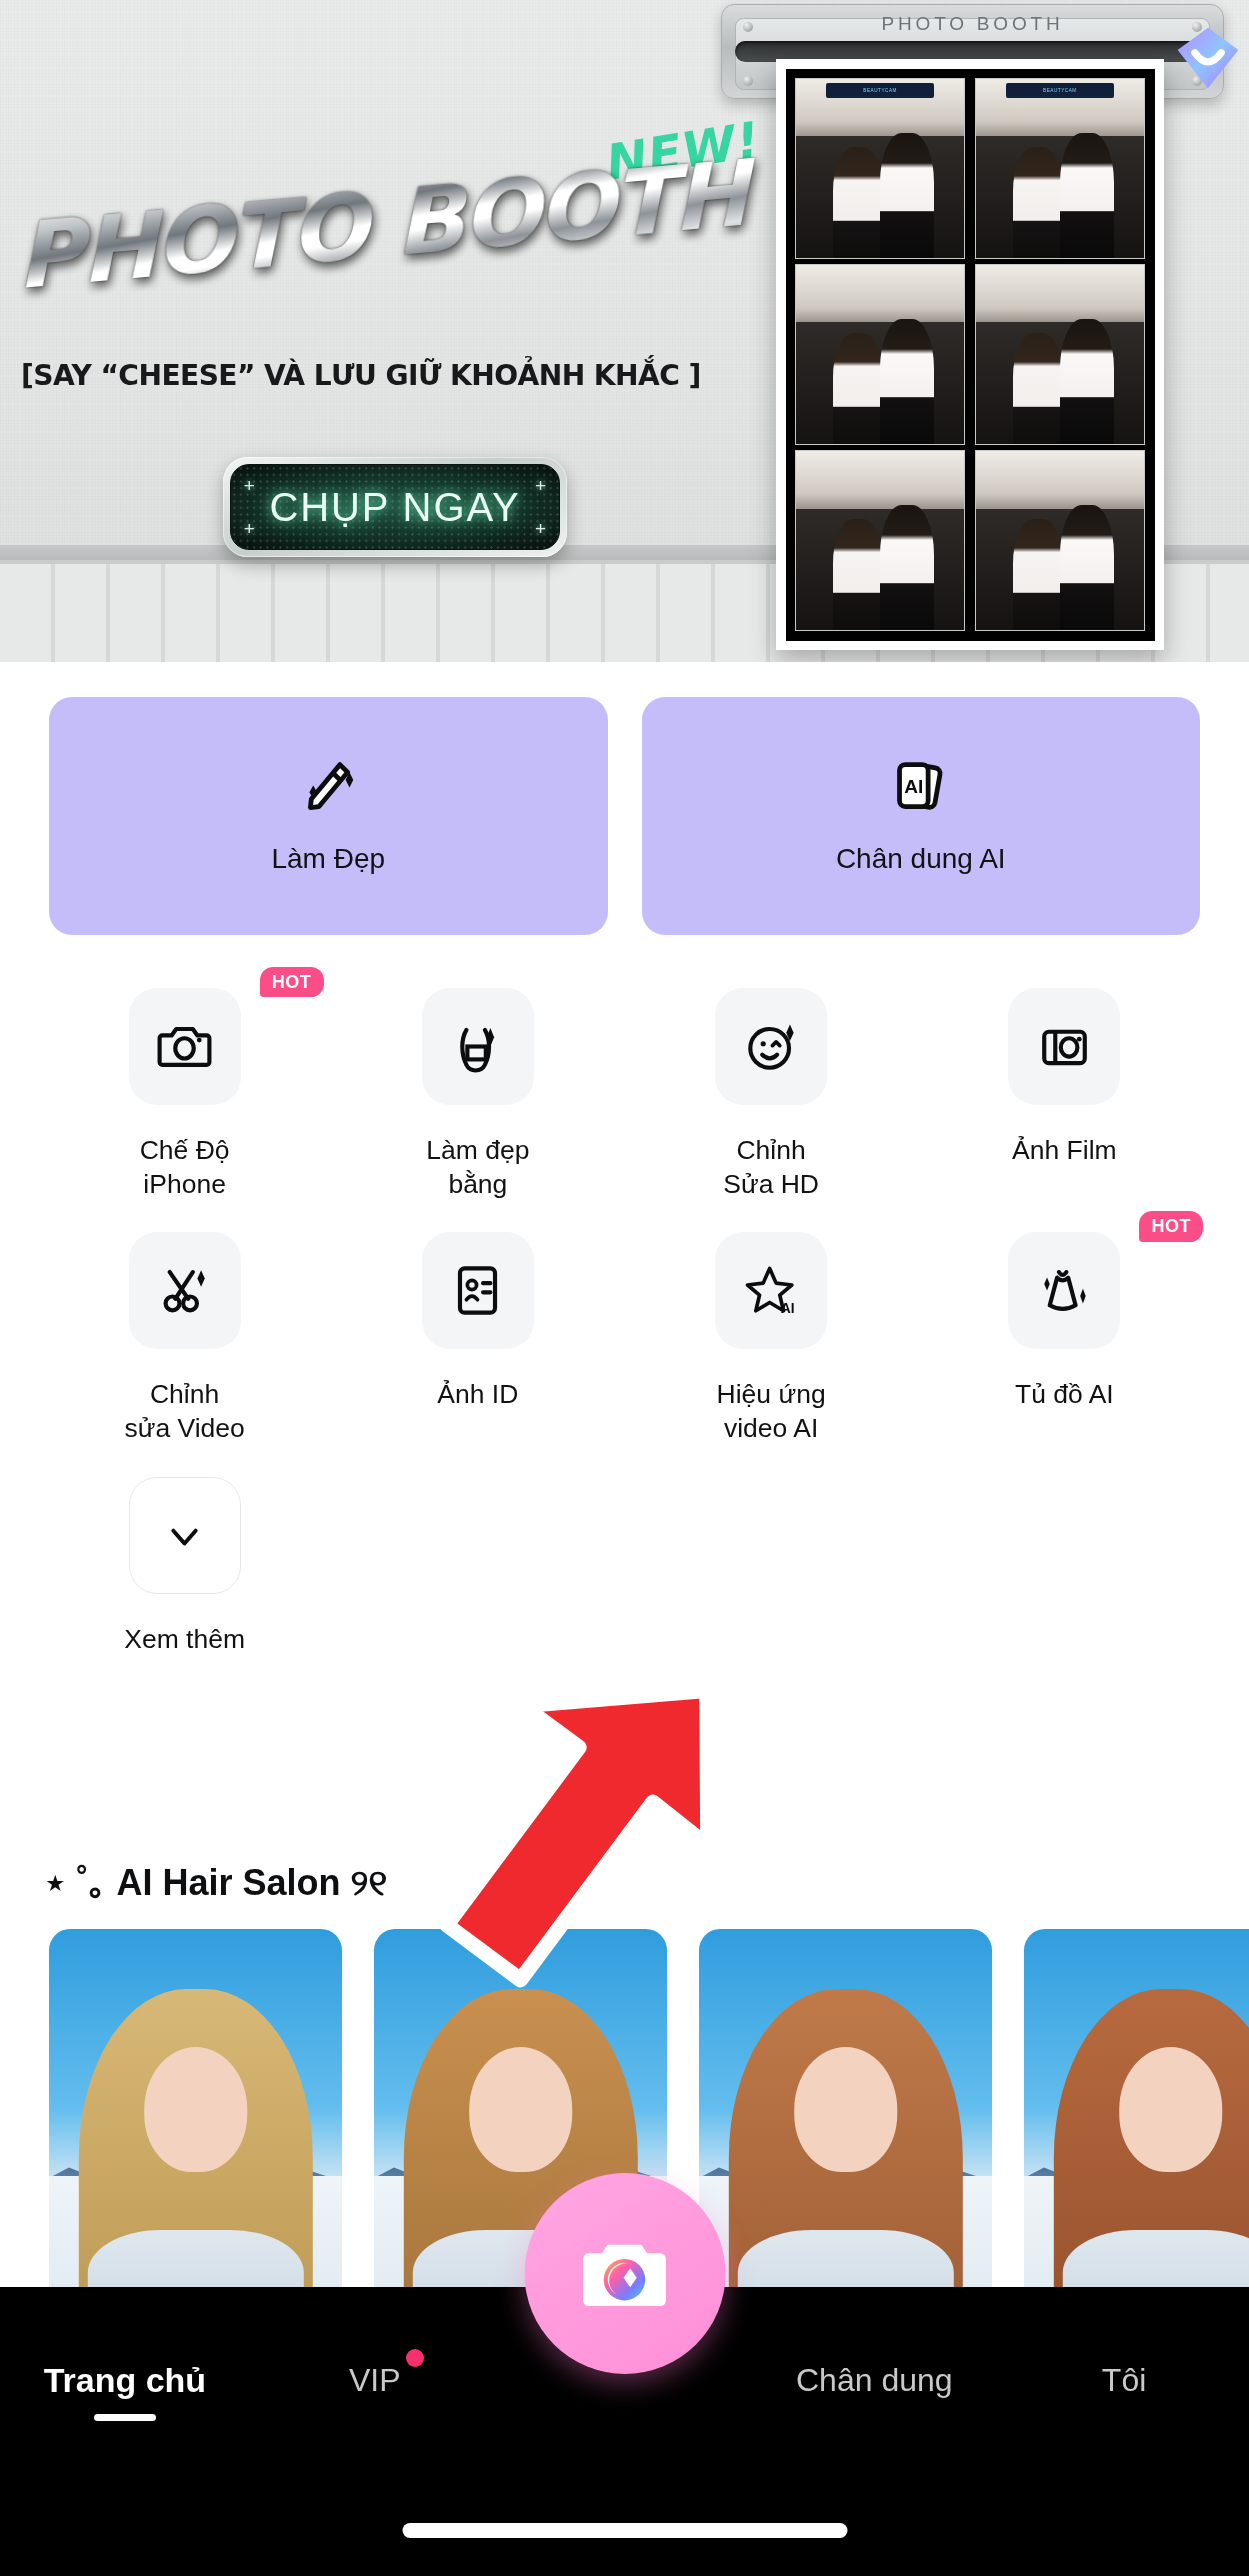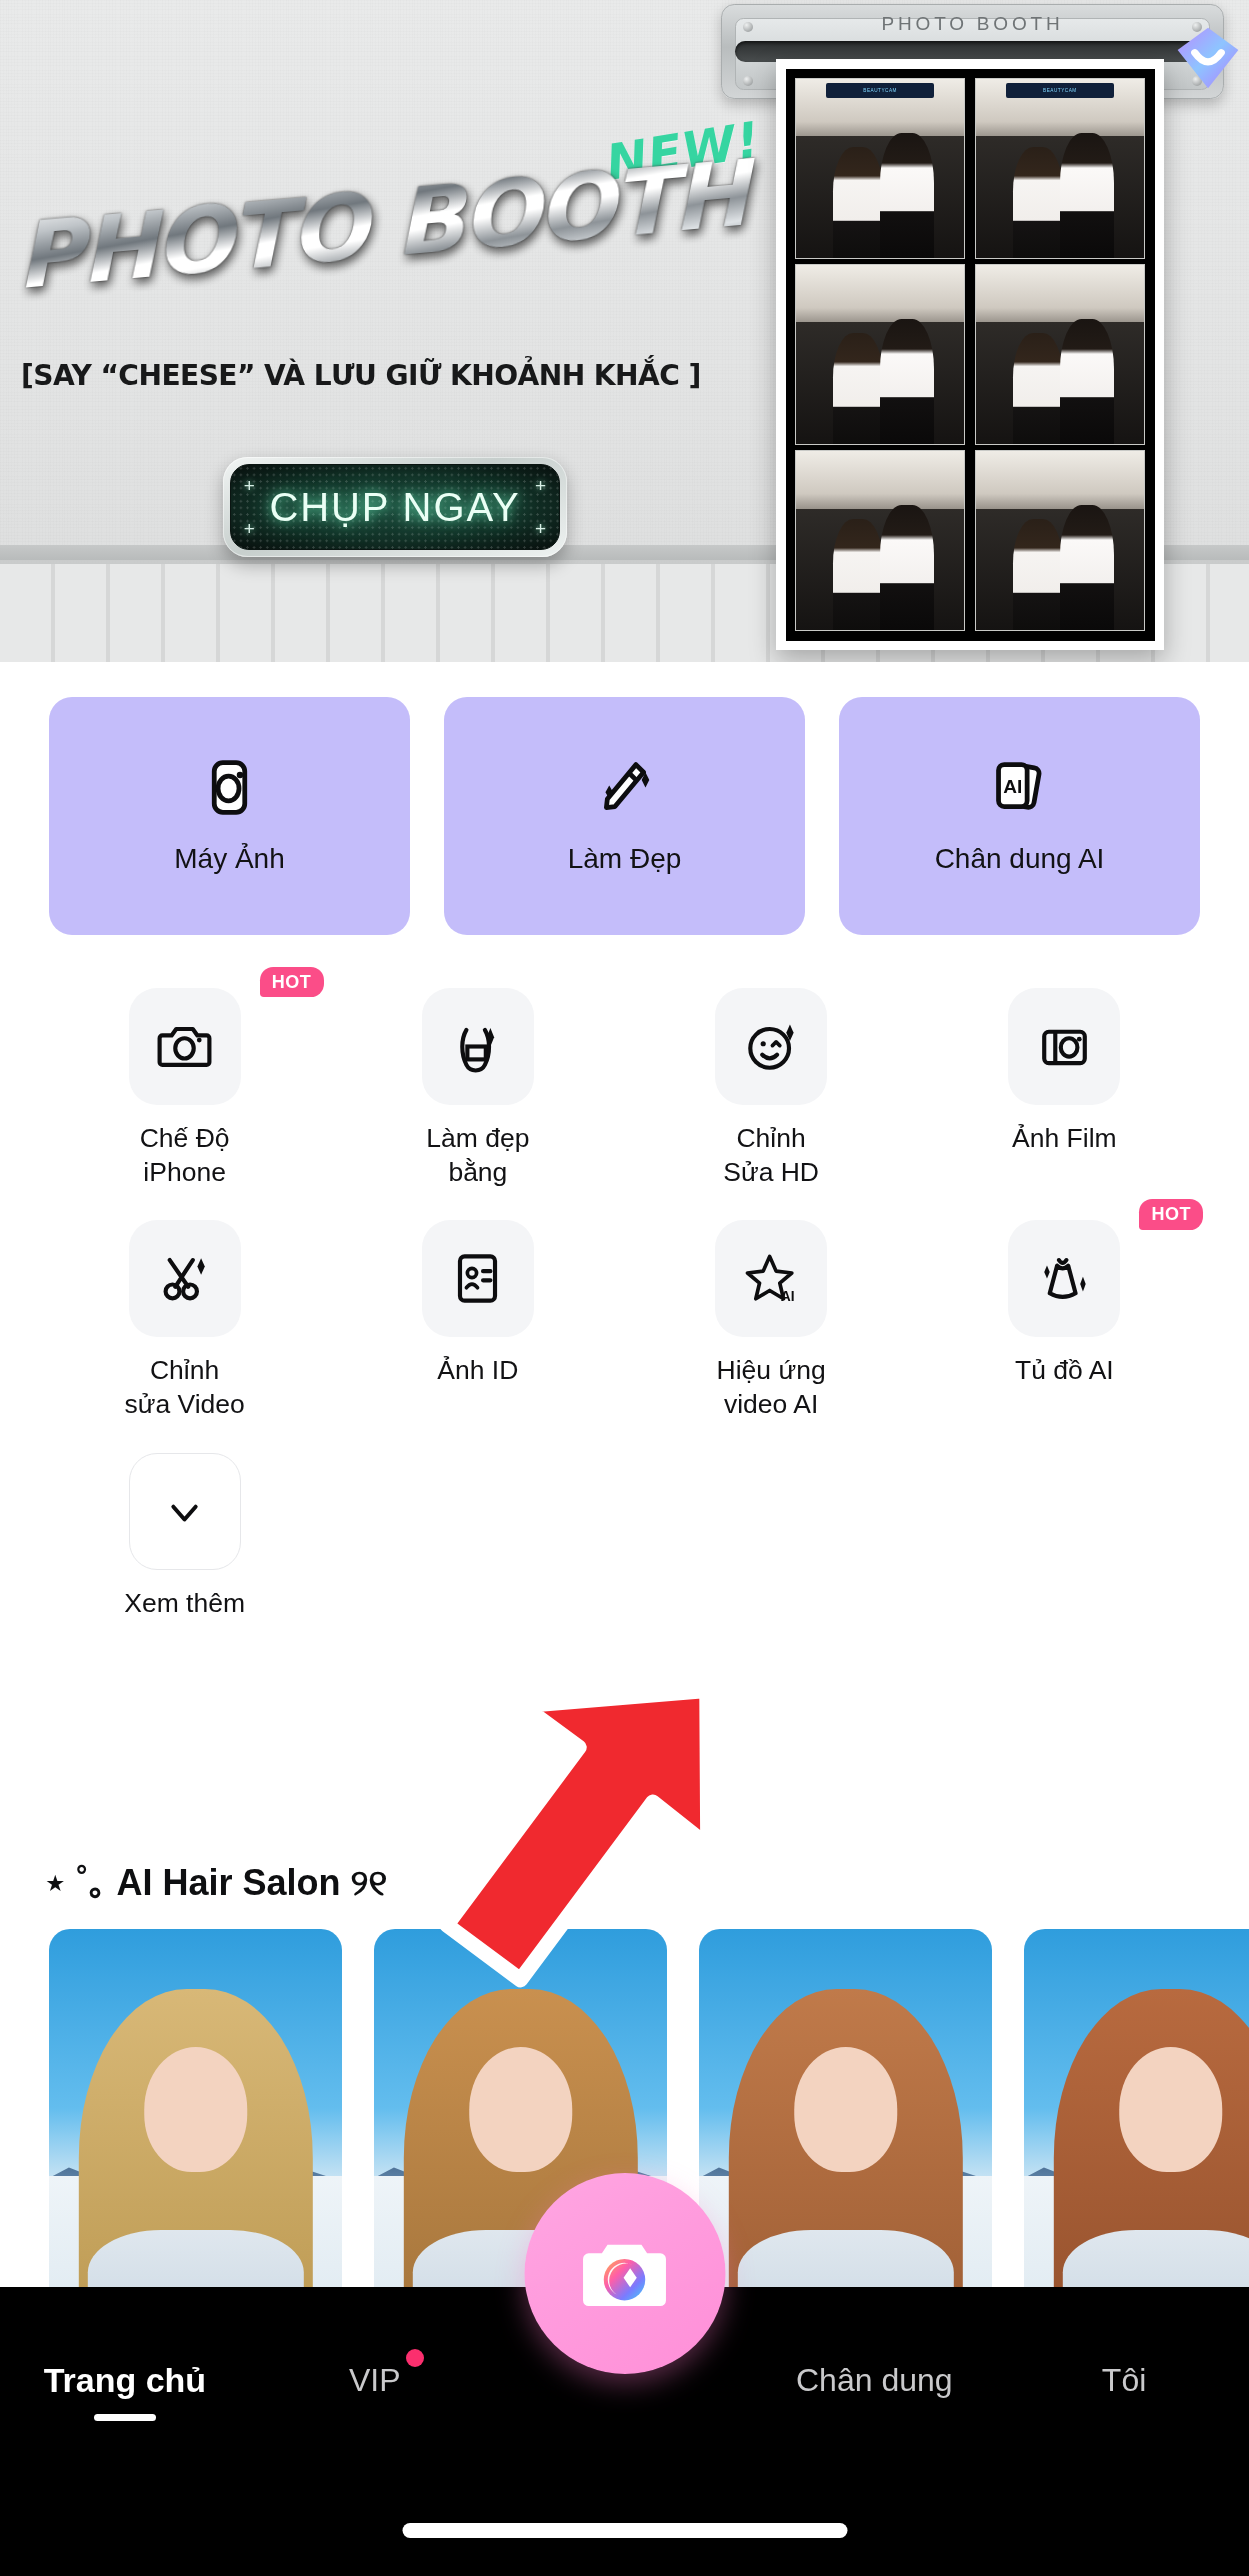--- a/index.html
+++ b/index.html
@@ -211,21 +211,21 @@
   .gitem{ display:flex; flex-direction:column; align-items:center; position:relative;
     padding-top:21px; cursor:pointer; }
   .gicon{
     width:112px; height:117px; border-radius:28px;
     background:#f4f5f7;
     display:flex; align-items:center; justify-content:center;
     position:relative;
   }
   .gicon.outline{ background:#ffffff; border:1.4px solid #e6e7ea; }
   .glabel{
-    margin-top:17px; text-align:center; line-height:1.28;
+    margin-top:29px; text-align:center; line-height:1.28;
     font-size:26.5px; color:#121214; max-width:203px;
     font-family:"Liberation Sans", sans-serif;
   }
   .hot{
     position:absolute; right:7.6px; top:0px;
     background:#fb4d88; color:#fff;
     font-size:18px; font-weight:700; letter-spacing:0.5px;
     padding:4.7px 12.3px; border-radius:13.2px 13.2px 13.2px 3.8px;
     font-family:"Liberation Sans", sans-serif;
     z-index:3;
@@ -408,28 +408,20 @@
             <div class="p1"></div>
             <div class="p2"></div>
           </div>
       </div>
     </div>
   </div>
 </div>
 
 <div class="quick-row">
 
-  <div class="quick-card">
-    <svg width="61" height="61" viewBox="0 0 64 64">
-      <rect x="16" y="6" width="32" height="52" rx="9" fill="#fff" stroke="#0d0d0f" stroke-width="5"></rect>
-      <ellipse cx="31" cy="33" rx="11" ry="13" fill="none" stroke="#0d0d0f" stroke-width="5"></ellipse>
-      <circle cx="43" cy="19" r="3.4" fill="#0d0d0f"></circle>
-    </svg>
-    <span class="quick-label">Máy Ảnh</span>
-  </div>
 
   <div class="quick-card">
     <svg width="61" height="61" viewBox="0 0 64 64">
       <path d="M44 8 L52 16 L22 52 L13 53 L14 44 Z" fill="#fff" stroke="#0d0d0f" stroke-width="5" stroke-linejoin="round"></path>
       <path d="M36 16 L44 24" stroke="#0d0d0f" stroke-width="5"></path>
       <path d="M54 16 L58 24 L54 32 L50 24 Z" fill="#0d0d0f"></path>
       <path d="M16 30 L20 37 L16 44 L12 37 Z" fill="#0d0d0f"></path>
     </svg>
     <span class="quick-label">Làm Đẹp</span>
   </div>

